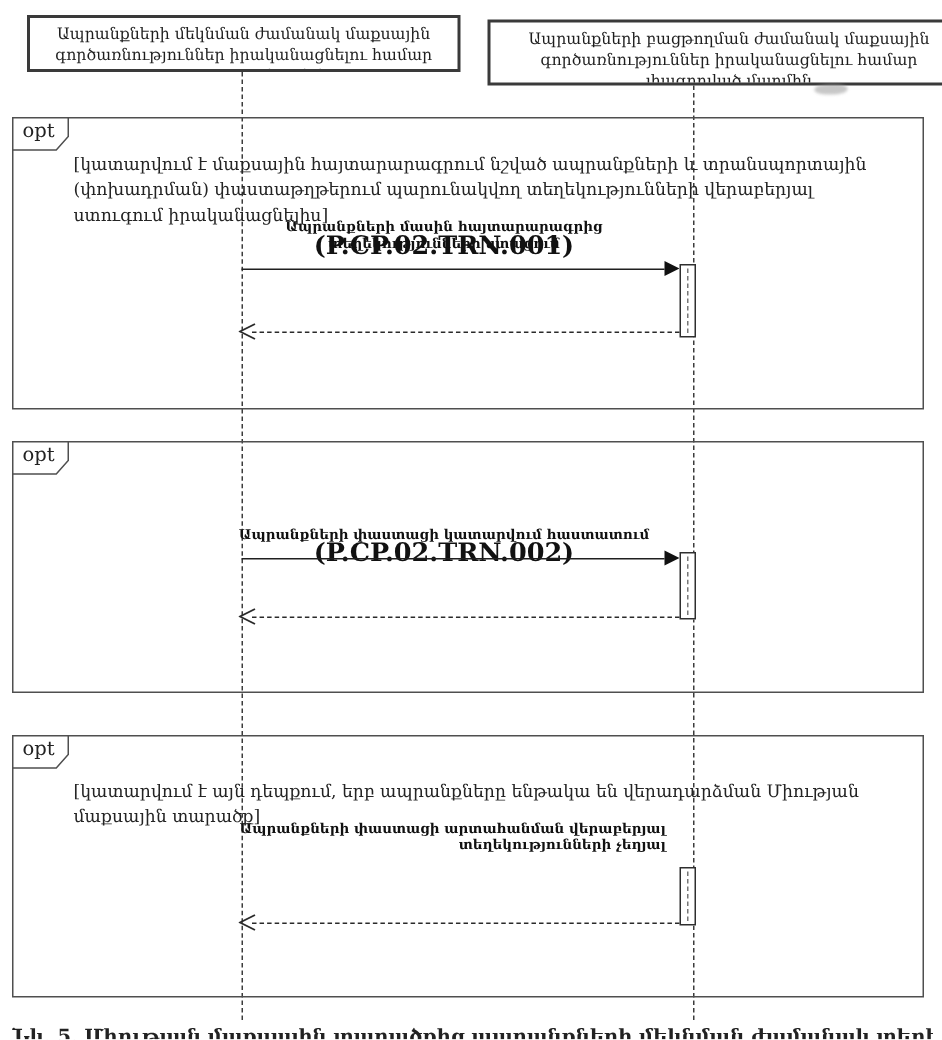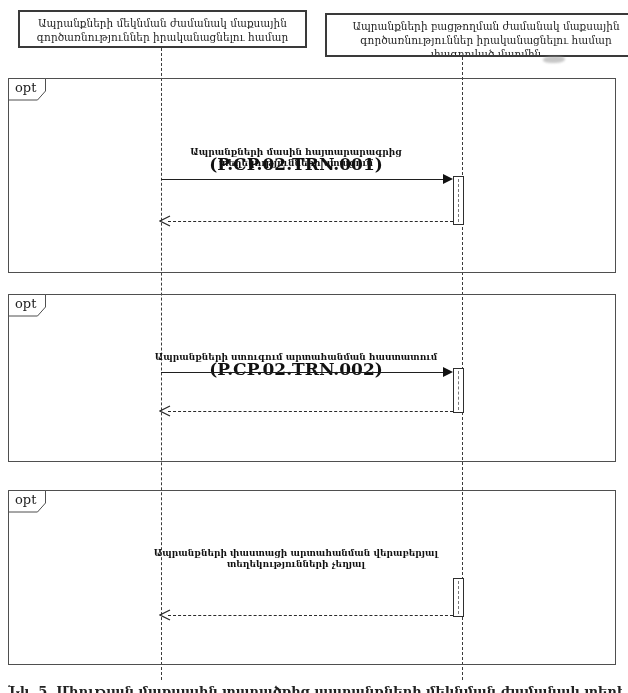--- a/index.html
+++ b/index.html
@@ -37,21 +37,21 @@
   #fragment-1 .guard { top:22px; width:556px; }
   #fragment-2 .guard { top:28px; width:572px; }
   #fragment-3 .guard { top:28px; width:572px; }
 
   
   .msg-label { position:absolute; left:148px; width:296px; text-align:center; font-weight:bold; color:#111; }
   .msg-small { font-size:9px;  line-height:11px; }
   .msg-code  { font-size:17px; line-height:13px; }
   #m1-l1 { top:147px; } #m1-l2 { top:158px; }
   #m2-l1 { top:352px; } #m2-l2 { top:363px; }
-  #m3-l1 { top:548px; } #m3-l2 { top:561px; }
+  #m3-l1 { top:548px;text-align:right; } #m3-l2 { top:561px; }
 
   
   .call-line   { position:absolute; height:0; border-top:1px solid #1f1f1f; }
   .return-line { position:absolute; height:0; border-top:1px dashed #2a2a2a; }
   .arrow-solid { position:absolute; width:0; height:0;
                  border-top:5px solid transparent; border-bottom:5px solid transparent;
                  border-left:10px solid #111; }
   .arrow-open  { position:absolute; width:12px; height:12px; }
   .activation  { position:absolute; width:11px; background:#fff; border:1px solid #2f2f2f; }
 
@@ -101,51 +101,53 @@
   <div class="lifeline" id="lifeline-left"></div>
   <div class="lifeline" id="lifeline-right"></div>
 
   <div class="fragment" id="fragment-1">
     <div class="opt-tab">
       <svg width="40" height="23">
         <path d="M0.5 0.5 H37.5 V13 L29.5 22 H0.5 Z" fill="#ffffff" stroke="#4f4f4f"></path>
       </svg>
       <span class="opt-label">opt</span>
     </div>
+    <div class="guard">[կատարվում է մաքսային հայտարարագրում նշված ապրանքների և տրանսպորտային (փոխադրման) փաստաթղթերում պարունակվող տեղեկությունների վերաբերյալ ստուգում իրականացնելիս]</div>
   </div>
 
   <div class="fragment" id="fragment-2">
     <div class="opt-tab">
       <svg width="40" height="23">
         <path d="M0.5 0.5 H37.5 V13 L29.5 22 H0.5 Z" fill="#ffffff" stroke="#4f4f4f"></path>
       </svg>
       <span class="opt-label">opt</span>
     </div>
   </div>
 
   <div class="fragment" id="fragment-3">
     <div class="opt-tab">
       <svg width="40" height="23">
         <path d="M0.5 0.5 H37.5 V13 L29.5 22 H0.5 Z" fill="#ffffff" stroke="#4f4f4f"></path>
       </svg>
       <span class="opt-label">opt</span>
     </div>
+    <div class="guard">[կատարվում է այն դեպքում, երբ ապրանքները ենթակա են վերադարձման Միության մաքսային տարածք]</div>
   </div>
 
   <div class="msg-label msg-small" id="m1-l1">Ապրանքների մասին հայտարարագրից տեղեկությունների ստացում</div>
   <div class="msg-label msg-code" id="m1-l2">(P.CP.02.TRN.001)</div>
   <div class="call-line" id="m1-line"></div>
   <div class="arrow-solid" id="m1-head"></div>
   <div class="activation" id="m1-act"></div>
   <div class="return-line" id="m1-ret"></div>
   <svg class="arrow-open" id="m1-rhead">
     <polyline points="11,1 1,6 11,11" fill="none" stroke="#2a2a2a" stroke-width="1.3"></polyline>
   </svg>
 
-  <div class="msg-label msg-small" id="m2-l1">Ապրանքների ստուգում արտահանման հաստատում</div>
+  <div class="msg-label msg-small" id="m2-l1">Ապրանքների փաստացի կատարվում հաստատում</div>
   <div class="msg-label msg-code" id="m2-l2">(P.CP.02.TRN.002)</div>
   <div class="call-line" id="m2-line"></div>
   <div class="arrow-solid" id="m2-head"></div>
   <div class="activation" id="m2-act"></div>
   <div class="return-line" id="m2-ret"></div>
   <svg class="arrow-open" id="m2-rhead">
     <polyline points="11,1 1,6 11,11" fill="none" stroke="#2a2a2a" stroke-width="1.3"></polyline>
   </svg>
 
   <div class="msg-label msg-small" id="m3-l1">Ապրանքների փաստացի արտահանման վերաբերյալ տեղեկությունների չեղյալ</div>

